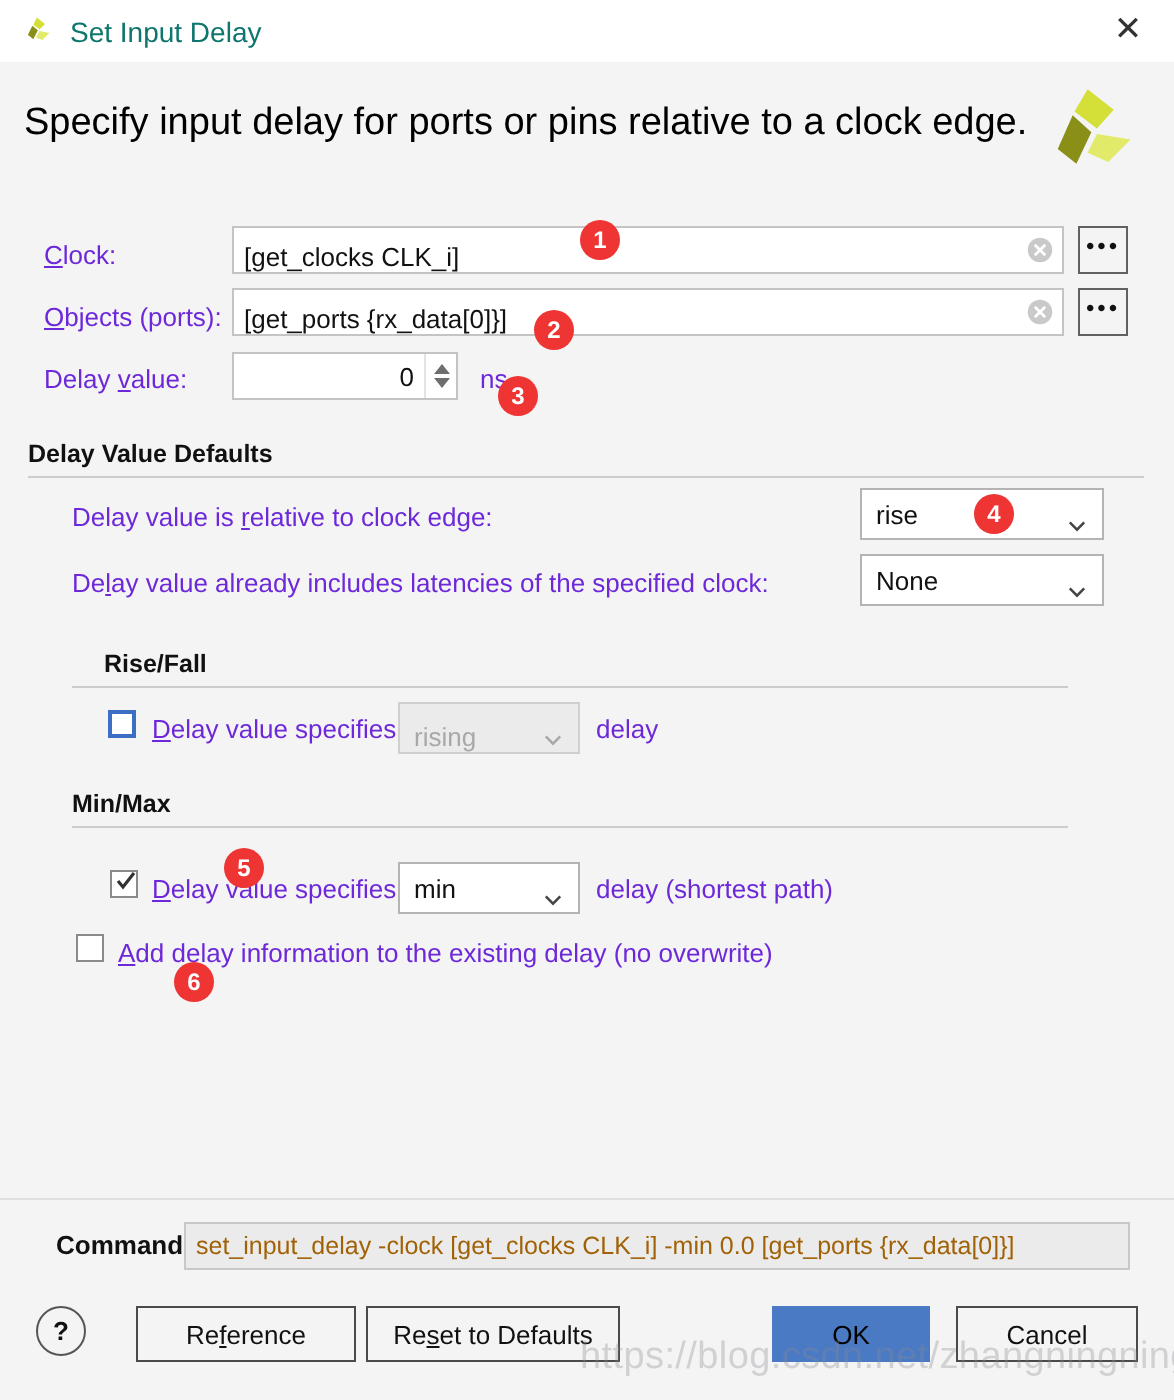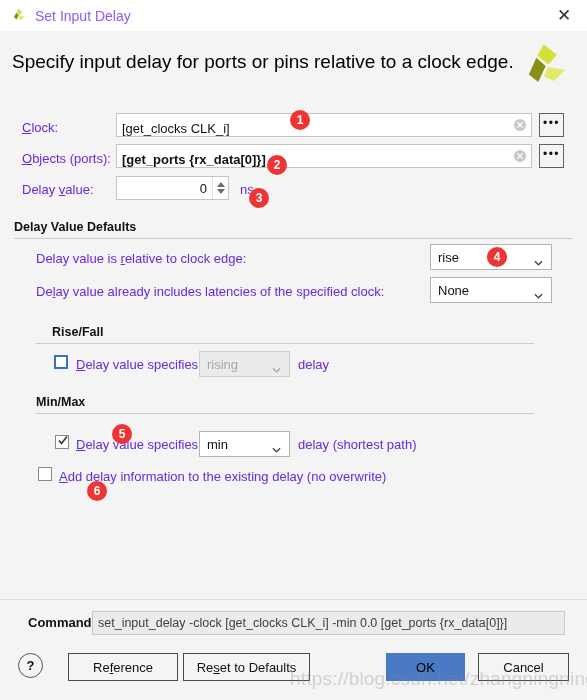--- a/index.html
+++ b/index.html
@@ -28,21 +28,21 @@
     align-items: center;
   }
   .titlebar-icon {
     margin-left: 9px;
     width: 18px; height: 18px;
     display: block;
   }
   .titlebar-title {
     margin-left: 8px;
     font-size: 14px;
-    color: #8b5cf6;
+    color: #0f766e;
   }
   .titlebar-close {
     position: absolute;
     right: 0; top: 0;
     width: 46px; height: 31px;
     display: flex;
     align-items: center;
     justify-content: center;
     font-size: 17px;
     color: #333;
@@ -177,20 +177,21 @@
     display: flex;
     align-items: center;
     font-size: 13px;
     color: #111;
     padding-left: 7px;
   }
   .combo.disabled {
     background: #ebebeb;
     border-color: #cfcfcf;
     color: #a8a8a8;
+    align-items: flex-end;
   }
   .chev {
     position: absolute;
     right: 8px; top: 50%;
     margin-top: -3px;
     width: 9px; height: 6px;
   }
 
   
   .cbox {
@@ -226,21 +227,21 @@
     position: absolute;
     left: 92px; top: 11px;
     width: 473px; height: 24px;
     background: #ebebeb;
     border: 1px solid #c8c8c8;
     box-sizing: border-box;
     display: flex;
     align-items: center;
     padding-left: 5px;
     font-size: 12.5px;
-    color: #404040;
+    color: #a16207;
     white-space: nowrap;
     overflow: hidden;
   }
   .help-btn {
     position: absolute;
     left: 18px; top: 653px;
     width: 25px; height: 25px;
     border-radius: 50%;
     border: 1px solid #555;
     box-sizing: border-box;
@@ -336,21 +337,21 @@
         <circle cx="8" cy="8" r="7" fill="#c9c9c9"></circle>
         <path d="M5 5 L11 11 M11 5 L5 11" stroke="#ffffff" stroke-width="1.6"></path>
       </svg>
     </span>
   </div>
   <div class="browse-btn" style="left:539px; top:12px;">•••</div>
 
   <div class="lbl row" style="left:22px; top:50px;">
     <u>O</u><span>bjects (ports):</span>
   </div>
-  <div class="textfield" style="left:116px; top:43px; width:416px;font-weight:bold;">
+  <div class="textfield" style="left:116px; top:43px; width:416px;">
     <span>[get_ports {rx_data[0]}]</span>
     <span class="clear-icon">
       <svg viewBox="0 0 16 16" width="14" height="14">
         <circle cx="8" cy="8" r="7" fill="#c9c9c9"></circle>
         <path d="M5 5 L11 11 M11 5 L5 11" stroke="#ffffff" stroke-width="1.6"></path>
       </svg>
     </span>
   </div>
   <div class="browse-btn" style="left:539px; top:43px;">•••</div>
 

